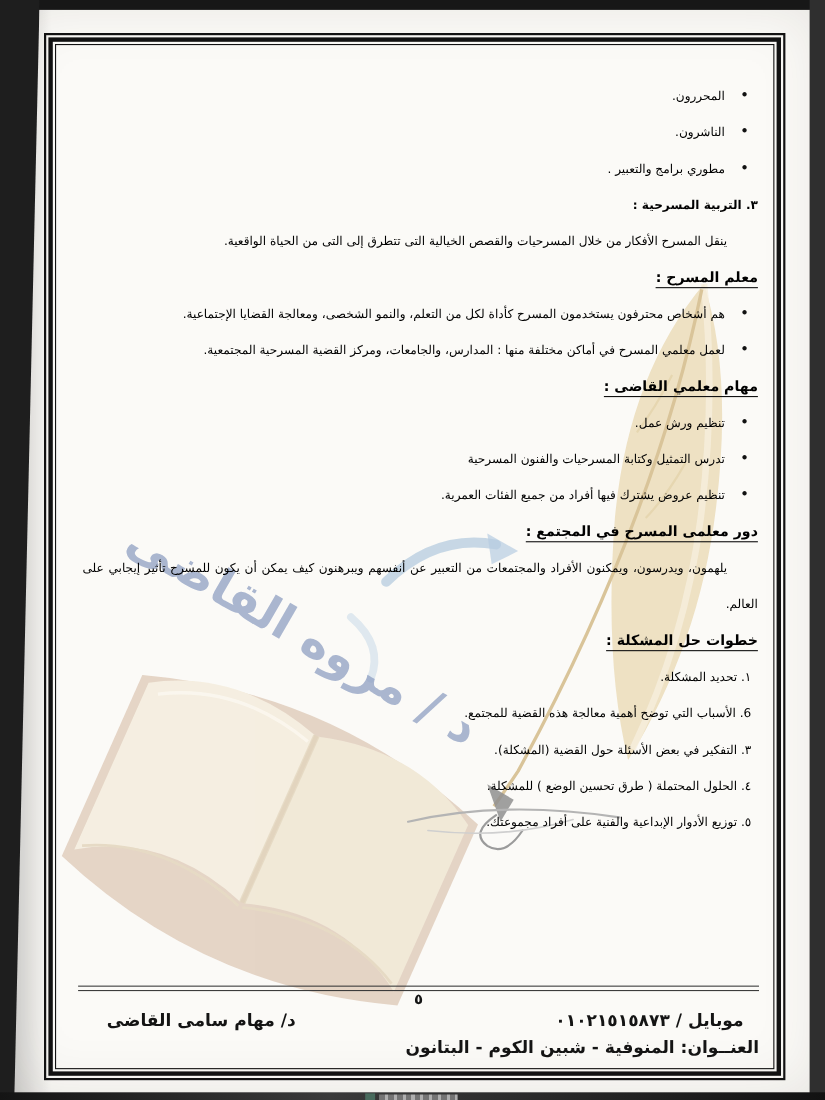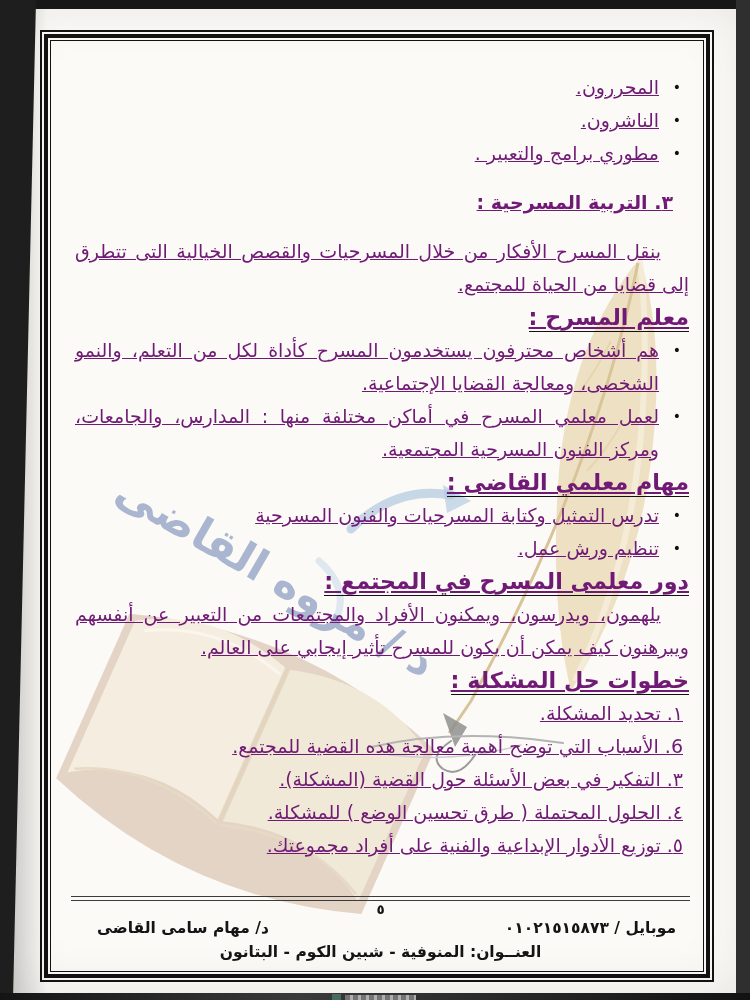--- a/index.html
+++ b/index.html
@@ -24,35 +24,35 @@
   .frame{position:absolute;left:40px;top:30px;width:674px;height:952px;box-sizing:border-box;
     border:2px solid #121212;padding:2px;z-index:2;background:transparent;}
   .frame-mid{box-sizing:border-box;border:4px solid #121212;padding:2px;width:100%;height:100%;}
   .frame-inner{box-sizing:border-box;border:1px solid #121212;width:100%;height:100%;position:relative;overflow:hidden;}
   
   .wm{position:absolute;inset:0;width:100%;height:100%;z-index:0;pointer-events:none;}
   .wm-sig{font-family:"DejaVu Sans",sans-serif;font-weight:bold;}
   
   .content{position:absolute;inset:0;z-index:1;direction:rtl;
     padding:30px 14px 0 24px;box-sizing:border-box;
-    color:#701a75;font-size:19px;line-height:33px;text-align:justify;text-decoration:underline;}
+    color:#000000;font-size:11px;line-height:33px;text-align:justify;}
   ul.blist,ol.nlist{list-style:none;margin:0;padding:0;}
   ul.blist li{position:relative;padding-right:30px;}
   ul.blist li::before{content:"•";position:absolute;right:8px;top:0;font-size:14px;color:#111;}
   ol.nlist li{padding-right:6px;}
-  .num-h{font-weight:bold;margin:16px;}
+  .num-h{font-weight:bold;margin:0;}
   .sec-h{font-weight:bold;margin:0;}
   .sec-h .u{border-bottom:1.7px solid #111;padding-bottom:1px;}
   p.para{margin:0;text-indent:28px;}
   
   .footer{position:absolute;left:20px;right:13px;bottom:5px;z-index:2;direction:rtl;font-weight:bold;color:#141414;}
   .fsep{height:3px;border-top:1.6px solid #3c3c3c;border-bottom:1.6px solid #3c3c3c;margin-bottom:1px;}
   .fpage{text-align:center;font-size:13.5px;line-height:15px;height:15px;}
   .frow1{display:flex;justify-content:space-between;align-items:baseline;font-size:15.5px;line-height:22px;padding:0 14px 0 26px;}
-  .frow2{text-align:center;font-size:15.5px;line-height:27px;}
+  .frow2{font-size:15.5px;line-height:27px;}
   
   .cutoff{position:absolute;left:332px;bottom:0;width:84px;height:6px;z-index:7;display:flex;gap:4px;opacity:.75;filter:blur(.4px);}
   .cutoff .c1{width:9px;height:6px;background:#4f7d6a;}
   .cutoff .c2{flex:1;height:5px;margin-top:1px;background:repeating-linear-gradient(90deg,#8a8a8a 0 5px,#d8d8d8 5px 8px);}
 </style>
 </head>
 <body>
 
 <div class="photo">
 
@@ -101,32 +101,33 @@
         <div class="content">
 
           <ul class="blist">
             <li>المحررون.</li>
             <li>الناشرون.</li>
             <li>مطوري برامج والتعبير .</li>
           </ul>
 
           <div class="num-h">٣. التربية المسرحية :</div>
 
-          <p class="para">ينقل المسرح الأفكار من خلال المسرحيات والقصص الخيالية التى تتطرق إلى قضايا من الحياة للمجتمع.</p>
+          <p class="para">ينقل المسرح الأفكار من خلال المسرحيات والقصص الخيالية التى تتطرق إلى التى من الحياة الواقعية.</p>
 
           <h3 class="sec-h"><span class="u">معلم المسرح :</span></h3>
           <ul class="blist">
             <li>هم أشخاص محترفون يستخدمون المسرح كأداة لكل من التعلم، والنمو الشخصى، ومعالجة القضايا الإجتماعية.</li>
-            <li>لعمل معلمي المسرح في أماكن مختلفة منها : المدارس، والجامعات، ومركز الفنون المسرحية المجتمعية.</li>
+            <li>لعمل معلمي المسرح في أماكن مختلفة منها : المدارس، والجامعات، ومركز القضية المسرحية المجتمعية.</li>
           </ul>
 
           <h3 class="sec-h"><span class="u">مهام معلمي القاضى :</span></h3>
           <ul class="blist">
+            <li>تنظيم ورش عمل.</li>
             <li>تدرس التمثيل وكتابة المسرحيات والفنون المسرحية</li>
-            <li>تنظيم ورش عمل.</li>
+            <li>تنظيم عروض يشترك فيها أفراد من جميع الفئات العمرية.</li>
           </ul>
 
           <h3 class="sec-h"><span class="u">دور معلمى المسرح في المجتمع :</span></h3>
           <p class="para">يلهمون، ويدرسون، ويمكنون الأفراد والمجتمعات من التعبير عن أنفسهم ويبرهنون كيف يمكن أن يكون للمسرح تأثير إيجابي على العالم.</p>
 
           <h3 class="sec-h"><span class="u">خطوات حل المشكلة :</span></h3>
           <ol class="nlist">
             <li>١. تحديد المشكلة.</li>
             <li>6. الأسباب التي توضح أهمية معالجة هذه القضية للمجتمع.</li>
             <li>٣. التفكير في بعض الأسئلة حول القضية (المشكلة).</li>

